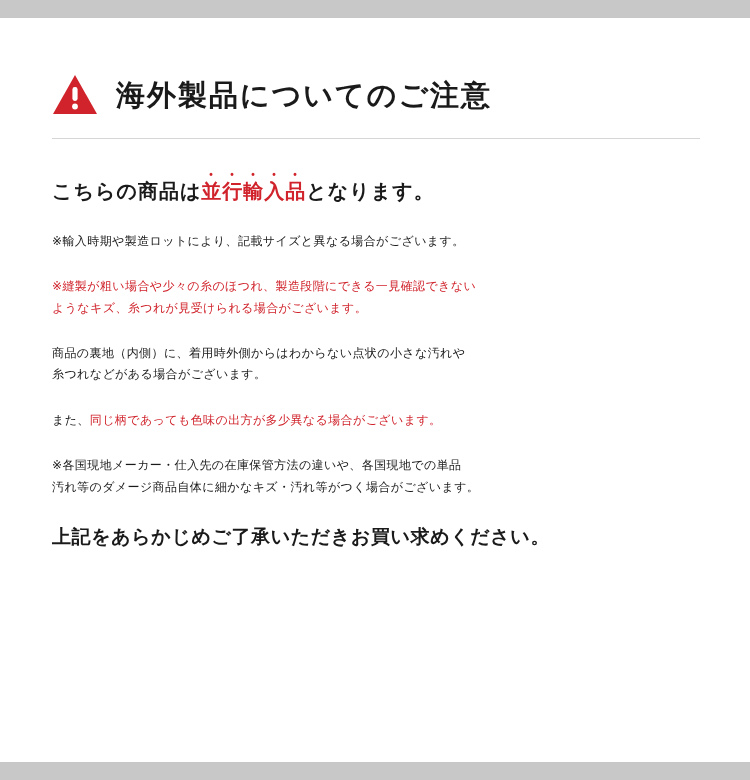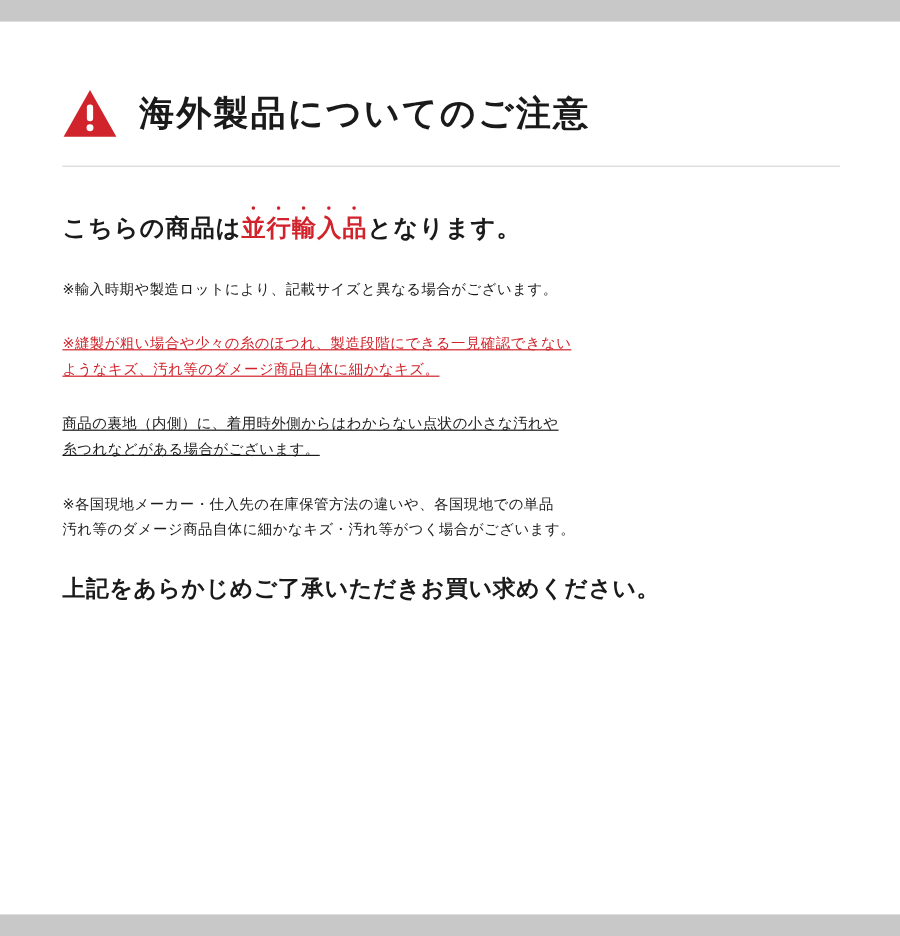--- a/index.html
+++ b/index.html
@@ -98,21 +98,20 @@
   .strong-note {
     font-size: 19px;
     font-weight: bold;
     color: #1a1a1a;
     letter-spacing: 0.6px;
     margin: 0 0 20px 0;
     line-height: 1.6;
   }
   .tight {
     margin-bottom: 6px;
-    text-decoration: underline;
   }
   .nowrap-line {
     display: block;
   }
 </style>
 </head>
 <body>
 
 <div class="page">
   <div class="card">
@@ -130,28 +129,29 @@
       <hr class="divider">
 
       <div class="body-block">
 
         <p class="lead"><span>こちらの商品は</span><span class="hl emph-dots">並行輸入品</span><span>となります。</span></p>
 
         <p class="para">※輸入時期や製造ロットにより、記載サイズと異なる場合がございます。</p>
 
         <p class="para red tight">
           <span class="nowrap-line">※縫製が粗い場合や少々の糸のほつれ、製造段階にできる一見確認できない</span>
-          <span class="nowrap-line">ようなキズ、汚れ等のダメージ商品自体に細かなキズ。</span>
+          <span class="nowrap-line">ようなキズ、糸つれが見受けられる場合がございます。</span>
         </p>
 
         <p class="para tight">
           <span class="nowrap-line">商品の裏地（内側）に、着用時外側からはわからない点状の小さな汚れや</span>
           <span class="nowrap-line">糸つれなどがある場合がございます。</span>
         </p>
 
+        <p class="para"><span>また、</span><span class="red-inline">同じ柄であっても色味の出方が多少異なる場合がございます。</span></p>
 
         <p class="para">
           <span class="nowrap-line">※各国現地メーカー・仕入先の在庫保管方法の違いや、各国現地での単品</span>
           <span class="nowrap-line">汚れ等のダメージ商品自体に細かなキズ・汚れ等がつく場合がございます。</span>
         </p>
 
         <p class="strong-note">上記をあらかじめご了承いただきお買い求めください。</p>
 
 
       </div>

